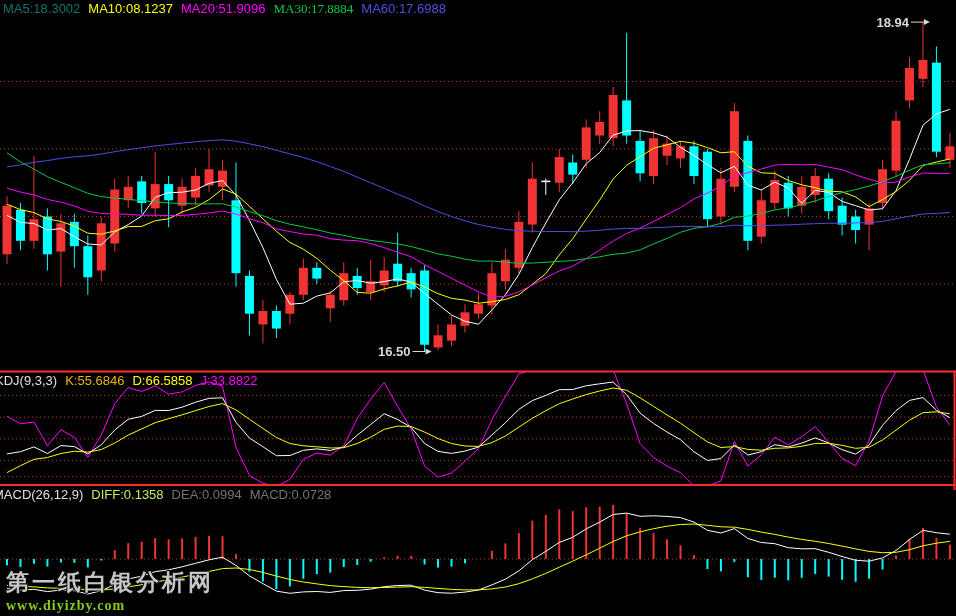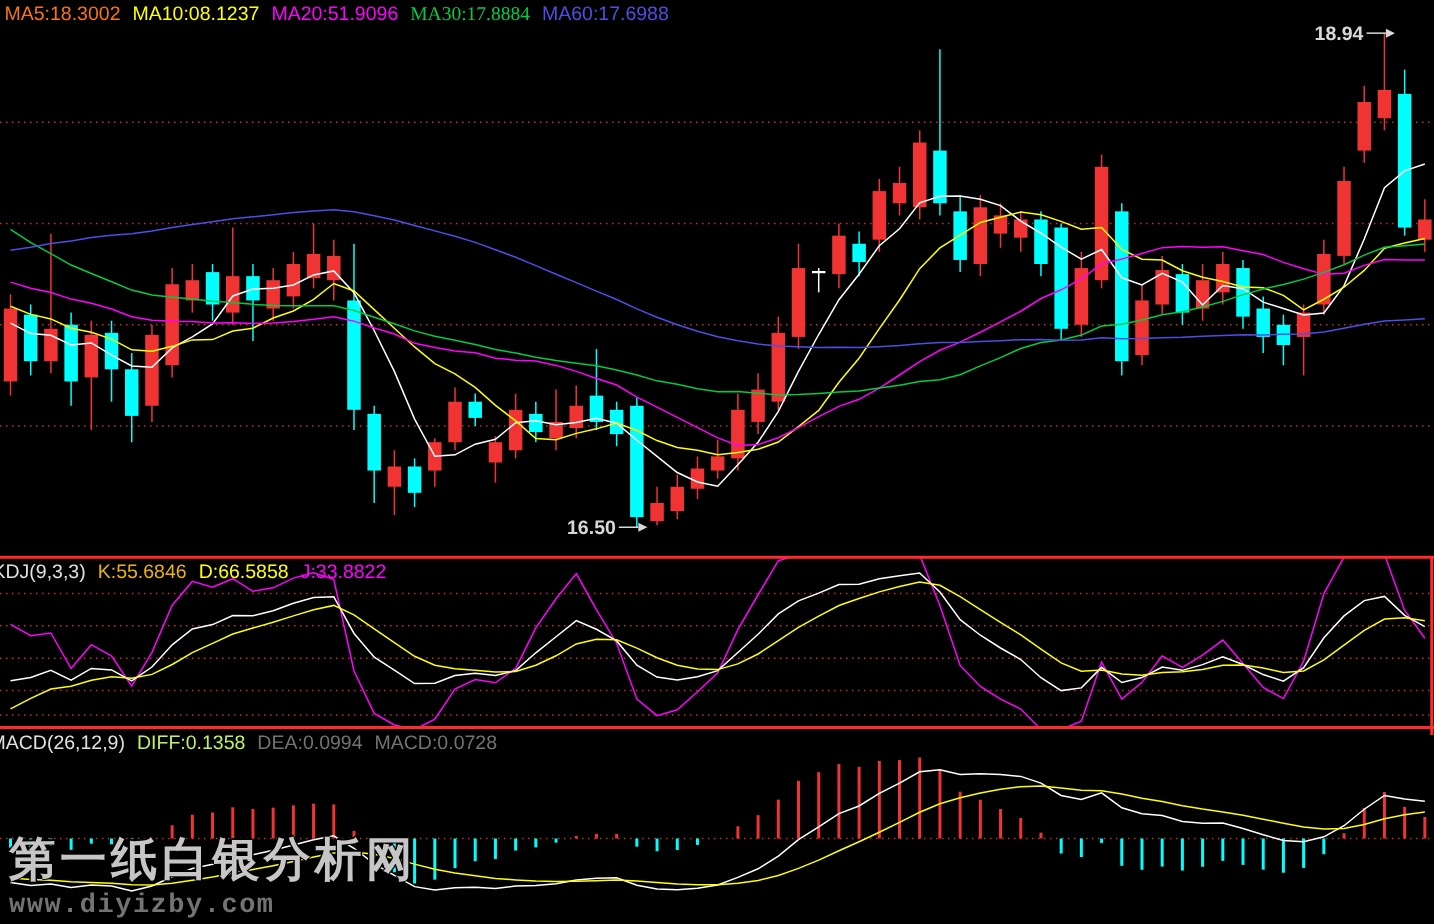--- a/index.html
+++ b/index.html
@@ -5,24 +5,24 @@
   html,body{margin:0;padding:0;background:#000;}
   body{width:956px;height:616px;overflow:hidden;}
   .root{position:relative;width:956px;height:616px;background:#000;font-family:"Liberation Sans",sans-serif;}
   svg{position:absolute;left:0;top:0;}
   .lblrow{position:absolute;white-space:nowrap;font-size:13px;font-weight:400;letter-spacing:0;}
   .lblrow span{margin-right:8px;}
   #ma-row{left:3px;top:1px;}
   #kdj-row{left:-5px;top:373px;}
   #macd-row{left:-7px;top:487px;}
   .watermark{position:absolute;left:6px;bottom:2px;z-index:5;pointer-events:none;}
-  .wm1{font-size:31px;font-weight:700;letter-spacing:3px;color:#c6c6c6;
+  .wm1{font-size:23px;font-weight:700;letter-spacing:3px;color:#c6c6c6;
        text-shadow:-1px 0 #000,1px 0 #000,0 -1px #000,0 1px #000;}
-  .wm2{font-size:18px;font-weight:700;letter-spacing:1px;color:#737373;
-       font-family:Liberation Mono, monospace;
+  .wm2{font-size:14px;font-weight:700;letter-spacing:1px;color:#84cc16;
+       font-family:Liberation Serif, serif;
        text-shadow:-1px 0 #000,1px 0 #000,0 -1px #000,0 1px #000;}
 </style>
 </head>
 <body>
 
 <div class="root">
   <svg id="chart-svg" width="956" height="616">
       <g>
         <line x1="0" y1="81.5" x2="956" y2="81.5" stroke="#C03030" stroke-width="1" stroke-dasharray="1,3"></line>
         <line x1="0" y1="149" x2="956" y2="149" stroke="#C03030" stroke-width="1" stroke-dasharray="1,3"></line>
@@ -280,20 +280,20 @@
         <g>
           <text x="410.57" y="356" fill="#D8D8D8" text-anchor="end" font-size="13" font-weight="700" font-family="Liberation Sans, sans-serif">16.50</text>
           <line x1="412.57" y1="351.5" x2="425.57" y2="351.5" stroke="#D8D8D8" stroke-width="1"></line>
           <path d="M 425.57 348.5 L 431.57 351.5 L 425.57 354.5 Z" fill="#D8D8D8"></path>
         </g>
       </g>
       <clipPath id="kdjclip">
         <rect x="0" y="372" width="956" height="114"></rect>
       </clipPath>
     </svg>
-  <div class="lblrow" id="ma-row"><span style="color: #f97316;">MA5:18.3002</span><span style="color: rgb(255, 255, 0);">MA10:08.1237</span><span style="color: rgb(255, 0, 255);">MA20:51.9096</span><span style="color: rgb(0, 204, 68); font-family: Liberation Serif, serif;">MA30:17.8884</span><span style="color: rgb(78, 78, 228);">MA60:17.6988</span></div>
+  <div class="lblrow" id="ma-row"><span style="color: #0f766e;">MA5:18.3002</span><span style="color: rgb(255, 255, 0);">MA10:08.1237</span><span style="color: rgb(255, 0, 255);">MA20:51.9096</span><span style="color: rgb(0, 204, 68); font-family: Liberation Serif, serif;">MA30:17.8884</span><span style="color: rgb(78, 78, 228);">MA60:17.6988</span></div>
   <div class="lblrow" id="kdj-row"><span style="color: rgb(224, 224, 224);">KDJ(9,3,3)</span><span style="color: #eab308;">K:55.6846</span><span style="color: rgb(255, 255, 0);">D:66.5858</span><span style="color: rgb(255, 0, 255); text-align: right;">J:33.8822</span></div>
   <div class="lblrow" id="macd-row"><span style="color: rgb(224, 224, 224);">MACD(26,12,9)</span><span style="color: #bef264;">DIFF:0.1358</span><span style="color: #737373;">DEA:0.0994</span><span style="color: #737373;">MACD:0.0728</span></div>
   <div class="watermark">
     <div class="wm1">第一纸白银分析网</div>
     <div class="wm2">www.diyizby.com</div>
   </div>
 </div>
 
 </body></html>

